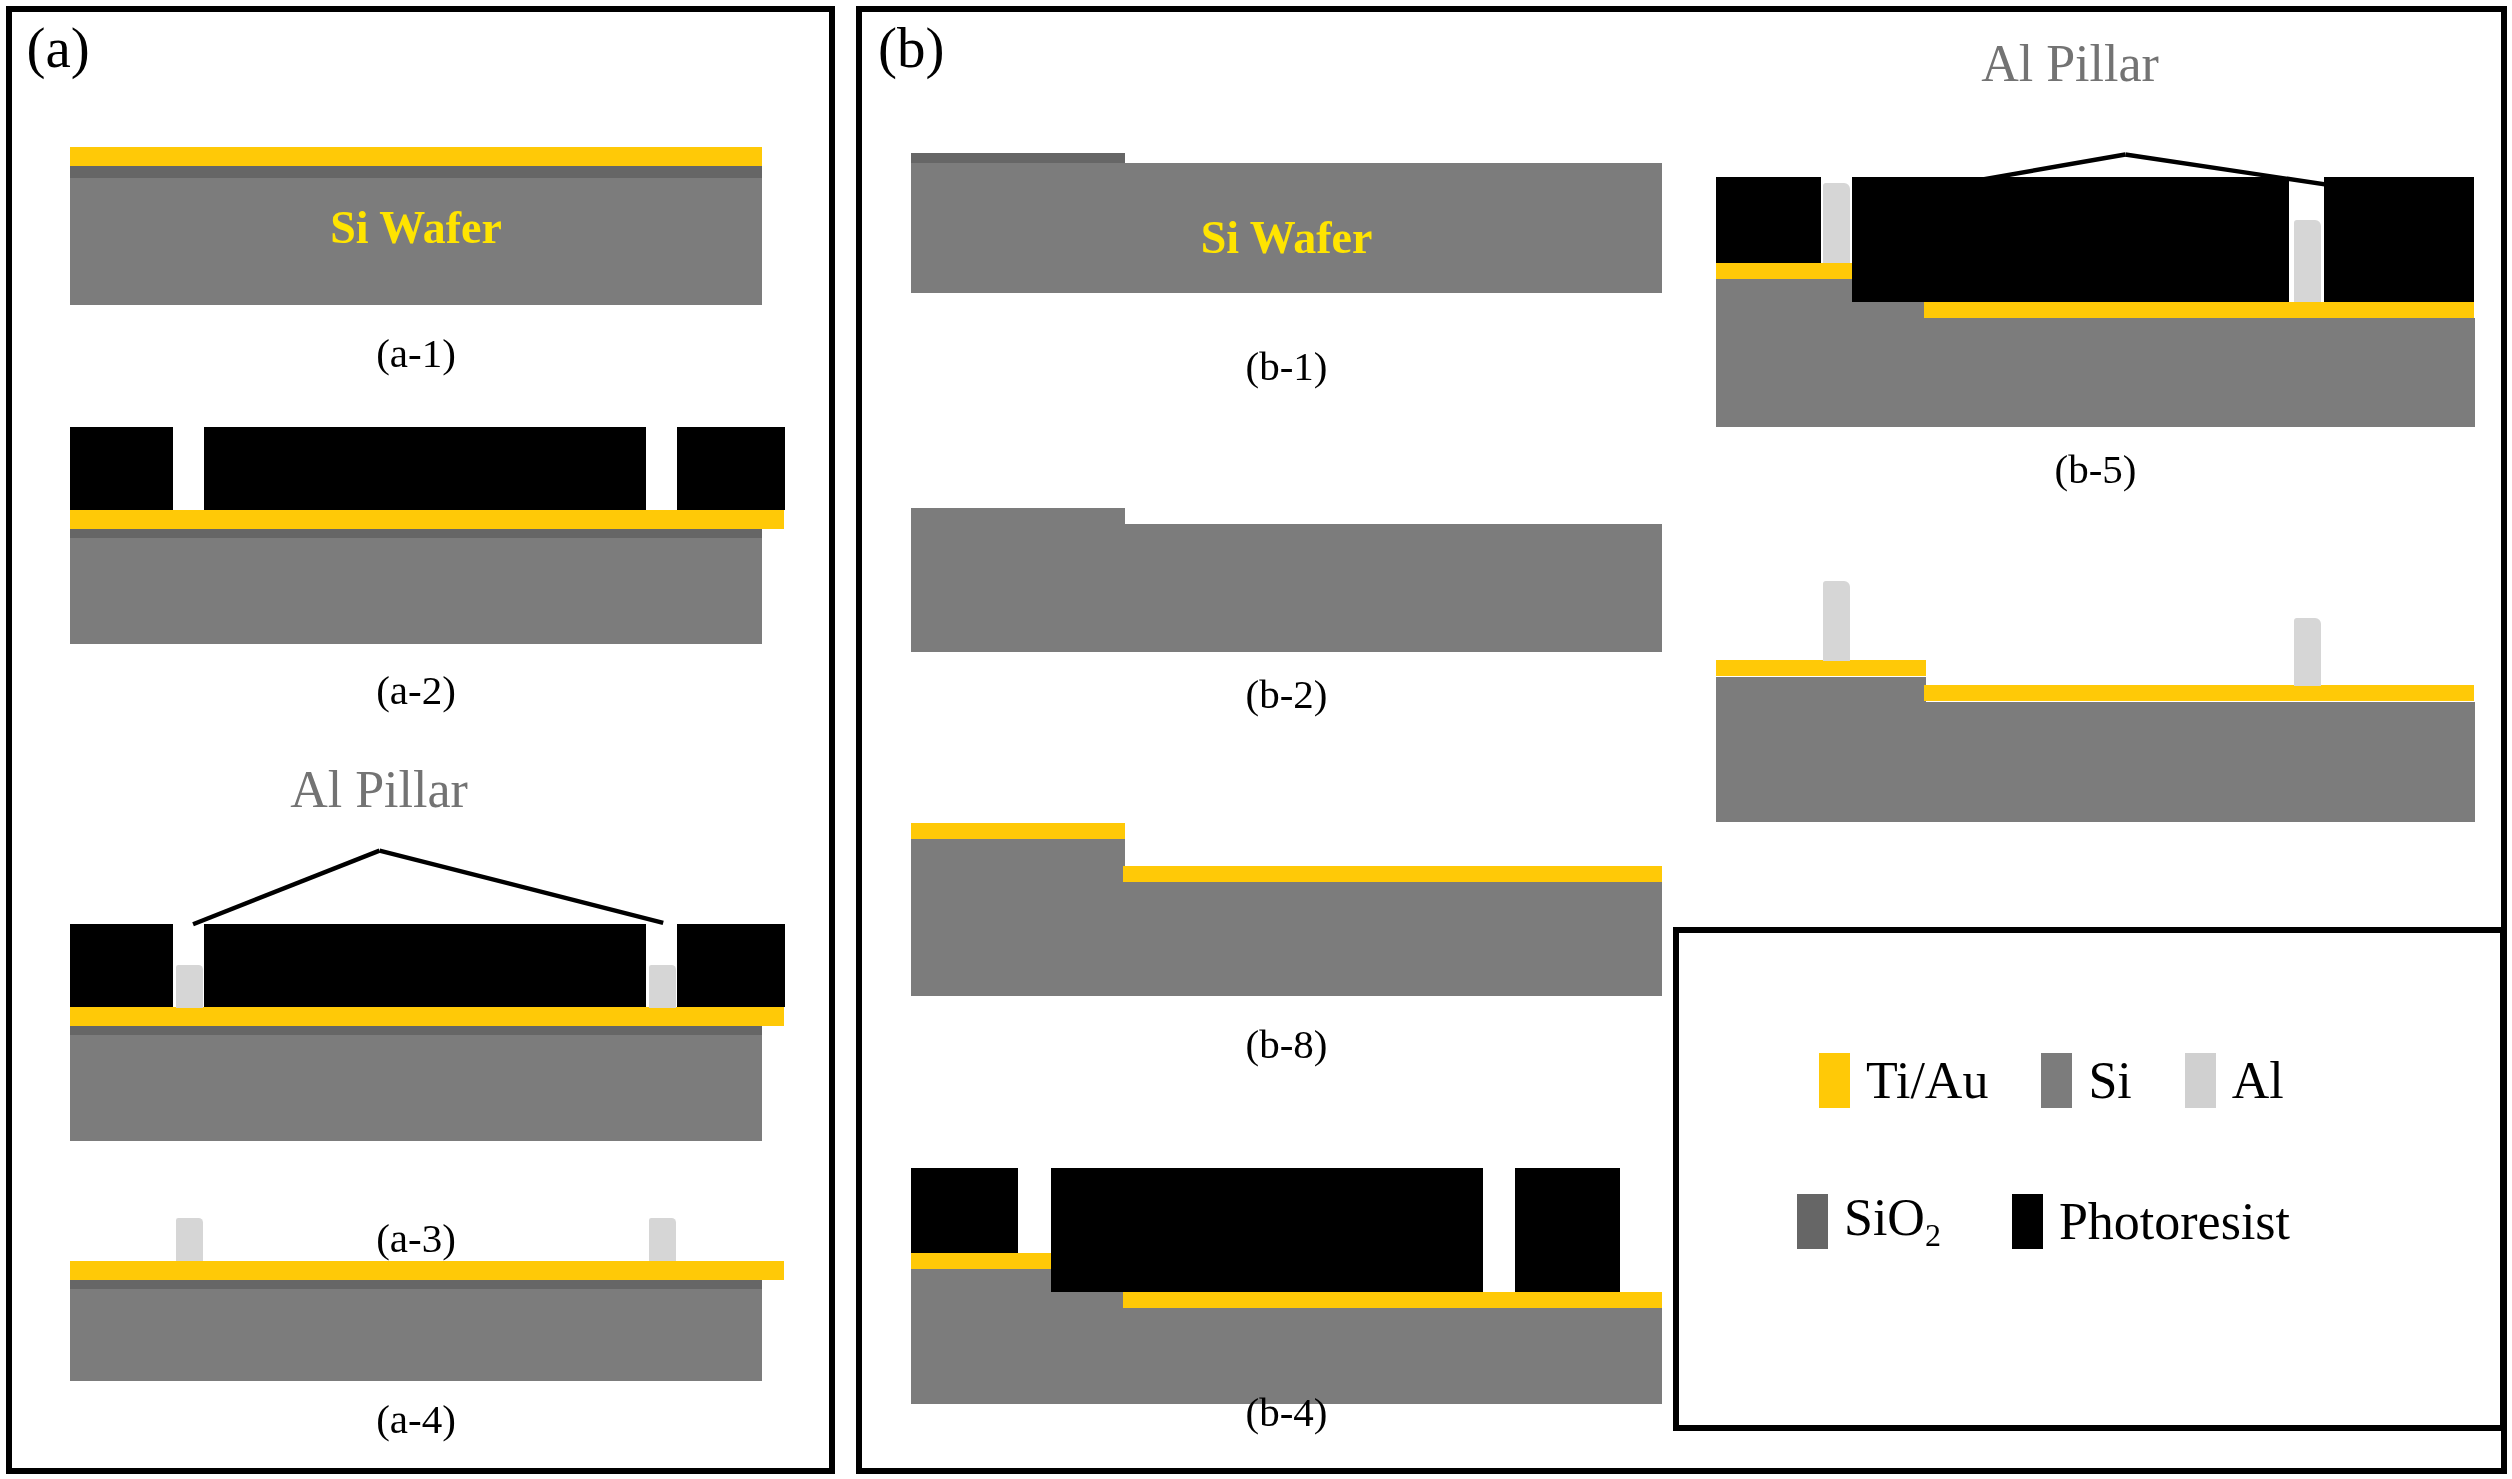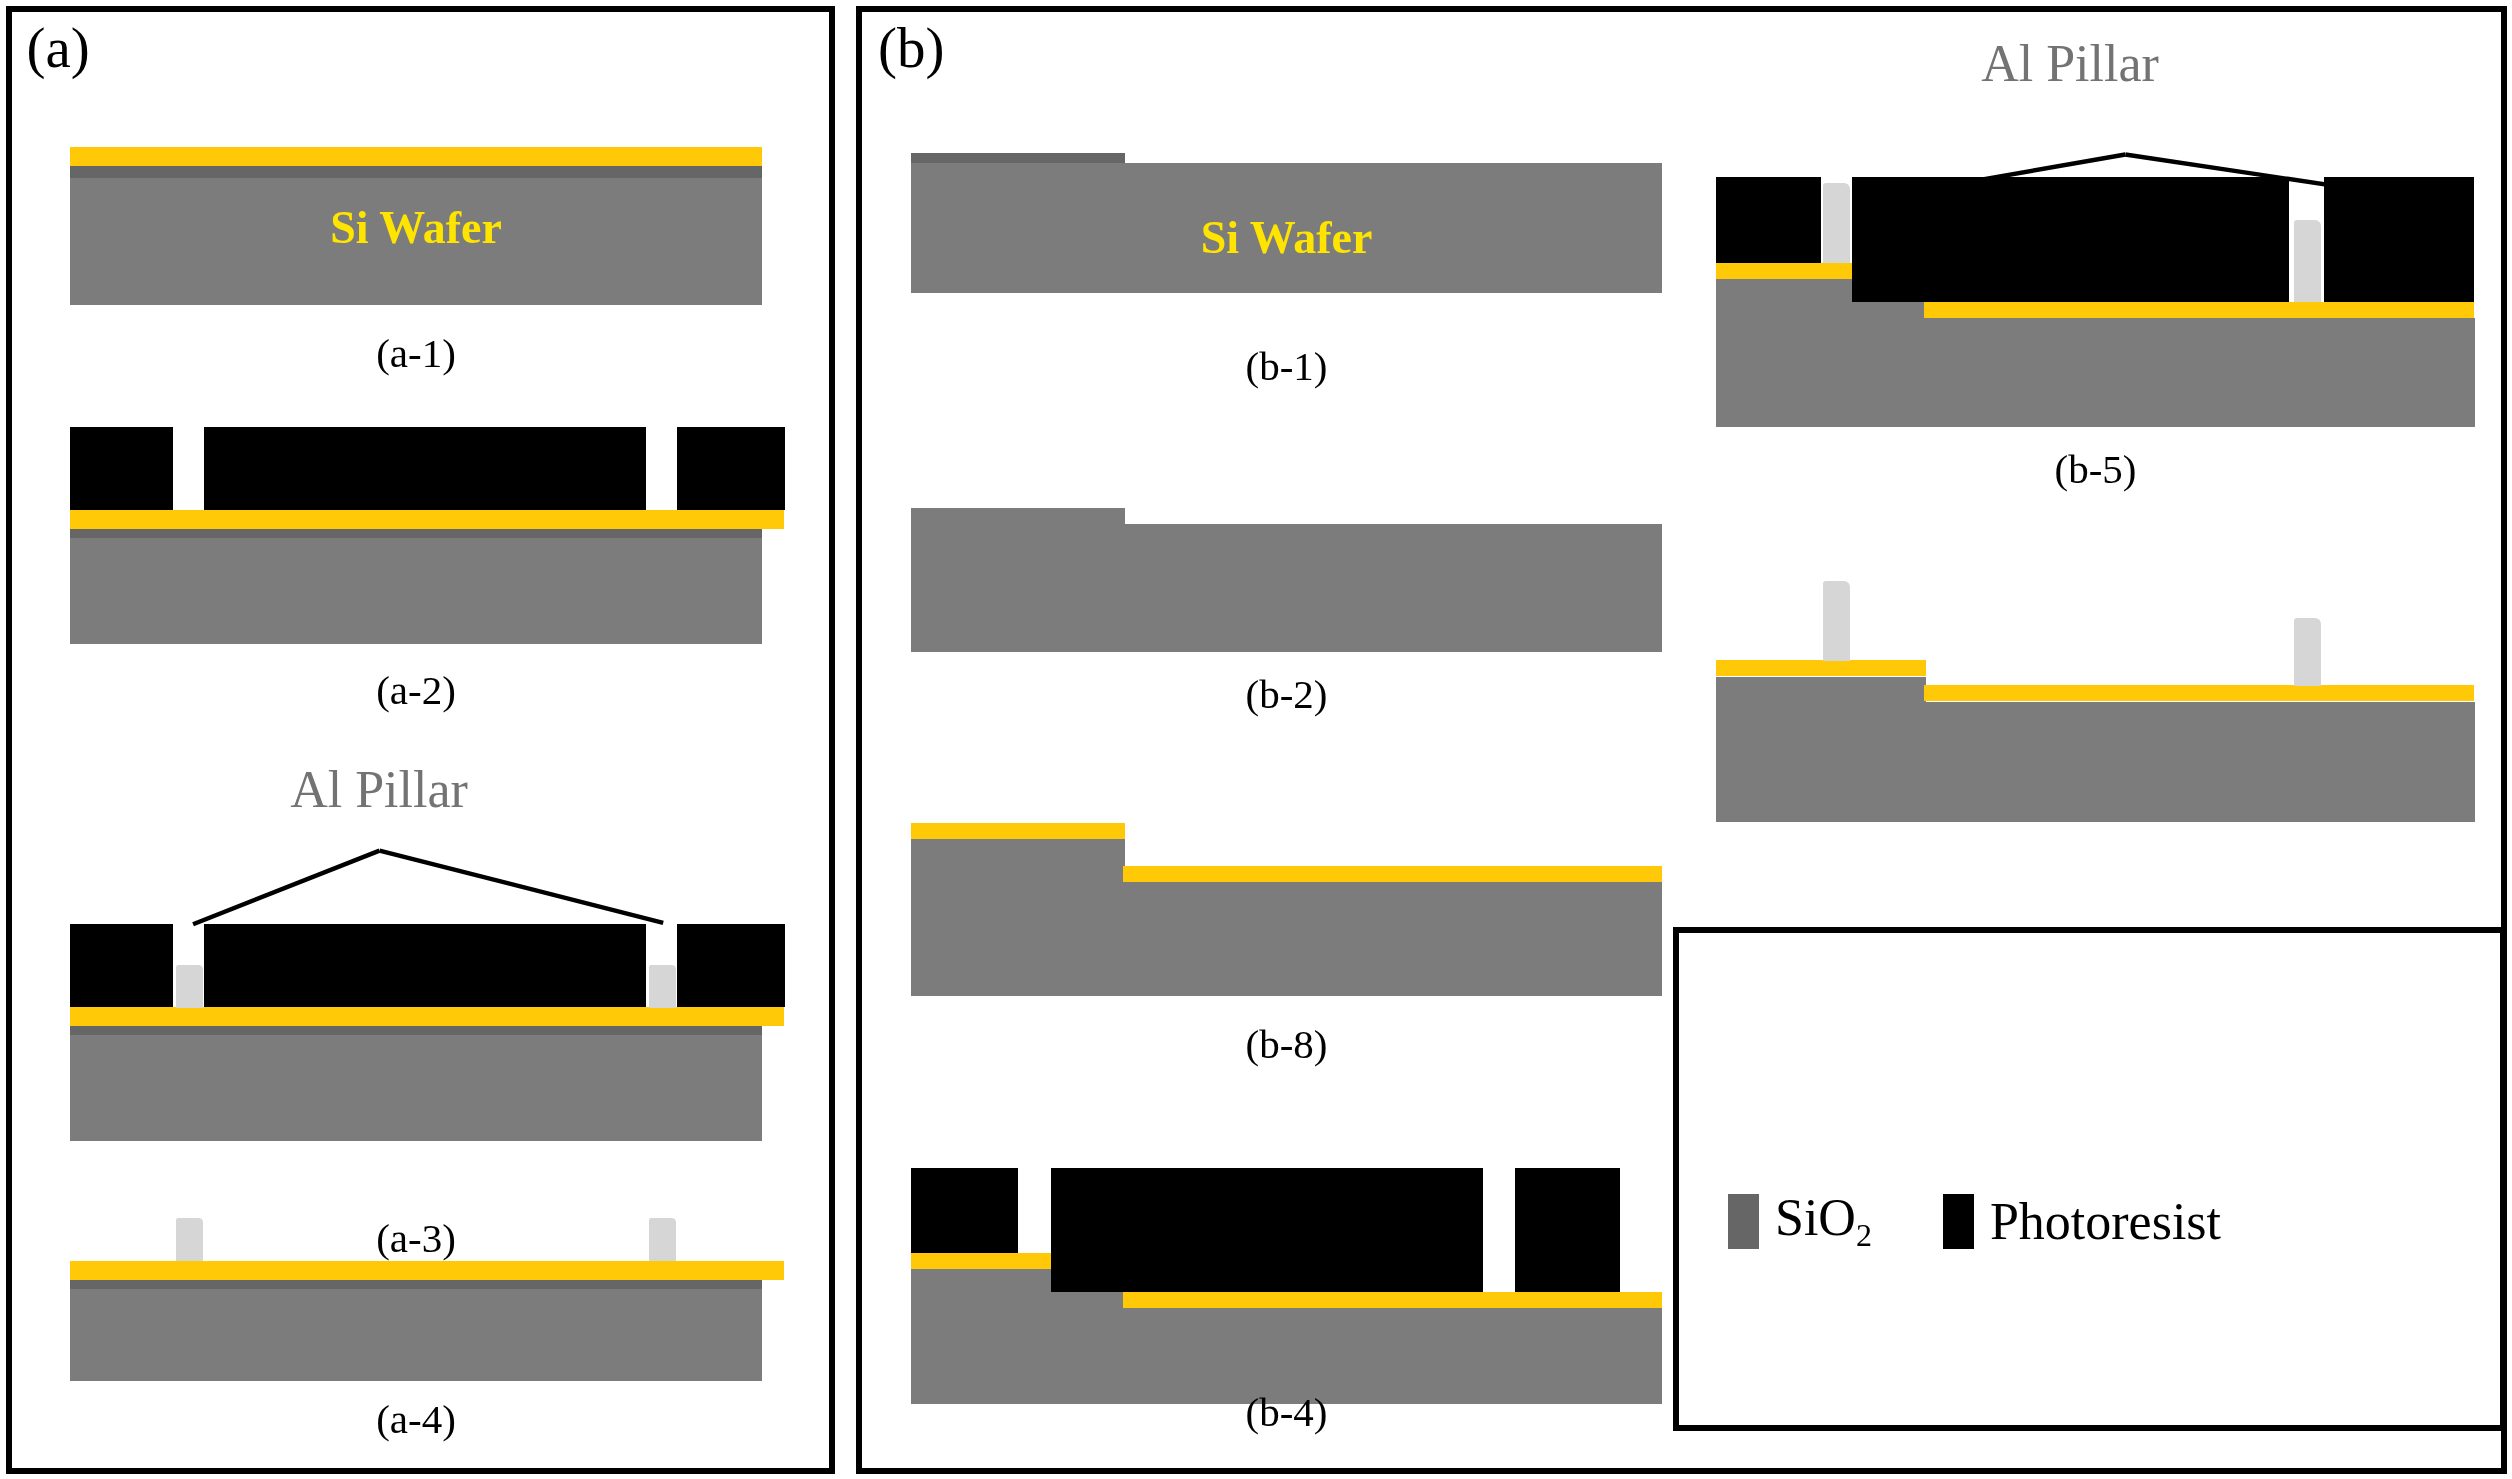--- a/index.html
+++ b/index.html
@@ -157,22 +157,36 @@
     <div class="blk si" style="left:0;top:80px;width:210px;height:145px;"></div>
     <div class="blk tiau" style="left:0;top:63px;width:210px;height:16px;"></div>
     <div class="blk si" style="left:0;top:105px;width:759px;height:120px;"></div>
     <div class="blk tiau" style="left:208px;top:88px;width:550px;height:16px;"></div>
     <div class="blk al" style="left:107px;top:-16px;width:27px;height:80px;border-radius:2.9px 5.9px 0 0;"></div>
     <div class="blk al" style="left:578px;top:20.6px;width:27px;height:68px;border-radius:2.9px 5.9px 0 0;"></div>
   </div>
 
   <div class="frame" style="left:1673px;top:927px;width:833px;height:504px;border-right:6.6px solid #000;"></div>
 
+  <div class="legend-row" style="left:1819px;top:1053px;">
+    <div class="legend-item">
+      <span class="swatch" style="background:#ffc907;"></span>
+      <span class="legend-text">Ti/Au</span>
+    </div>
+    <div class="legend-item">
+      <span class="swatch" style="background:#7c7c7c;"></span>
+      <span class="legend-text">Si</span>
+    </div>
+    <div class="legend-item">
+      <span class="swatch" style="background:#d0d0d0;"></span>
+      <span class="legend-text">Al</span>
+    </div>
+  </div>
 
-  <div class="legend-row" style="left:1728px;top:1192px;">
+  <div class="legend-row" style="left:1797px;top:1192px;">
     <div class="legend-item" style="margin-right:71px;">
       <span class="swatch" style="background:#666666;"></span>
       <span class="legend-text"><span>SiO</span><sub>2</sub></span>
     </div>
     <div class="legend-item">
       <span class="swatch" style="background:#000000;"></span>
       <span class="legend-text">Photoresist</span>
     </div>
   </div>
 

